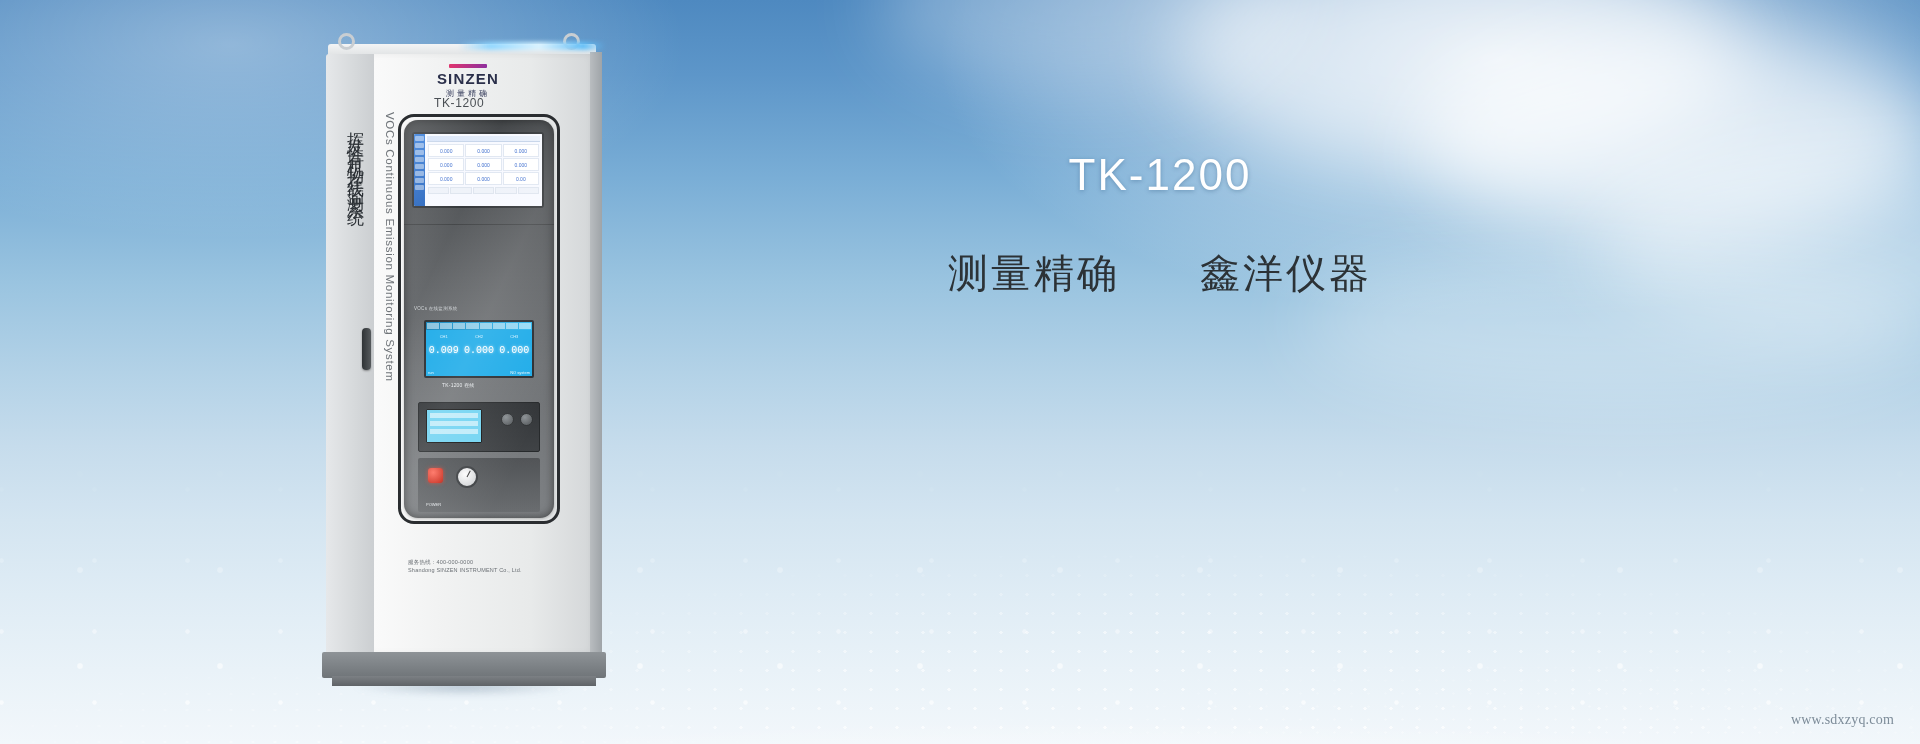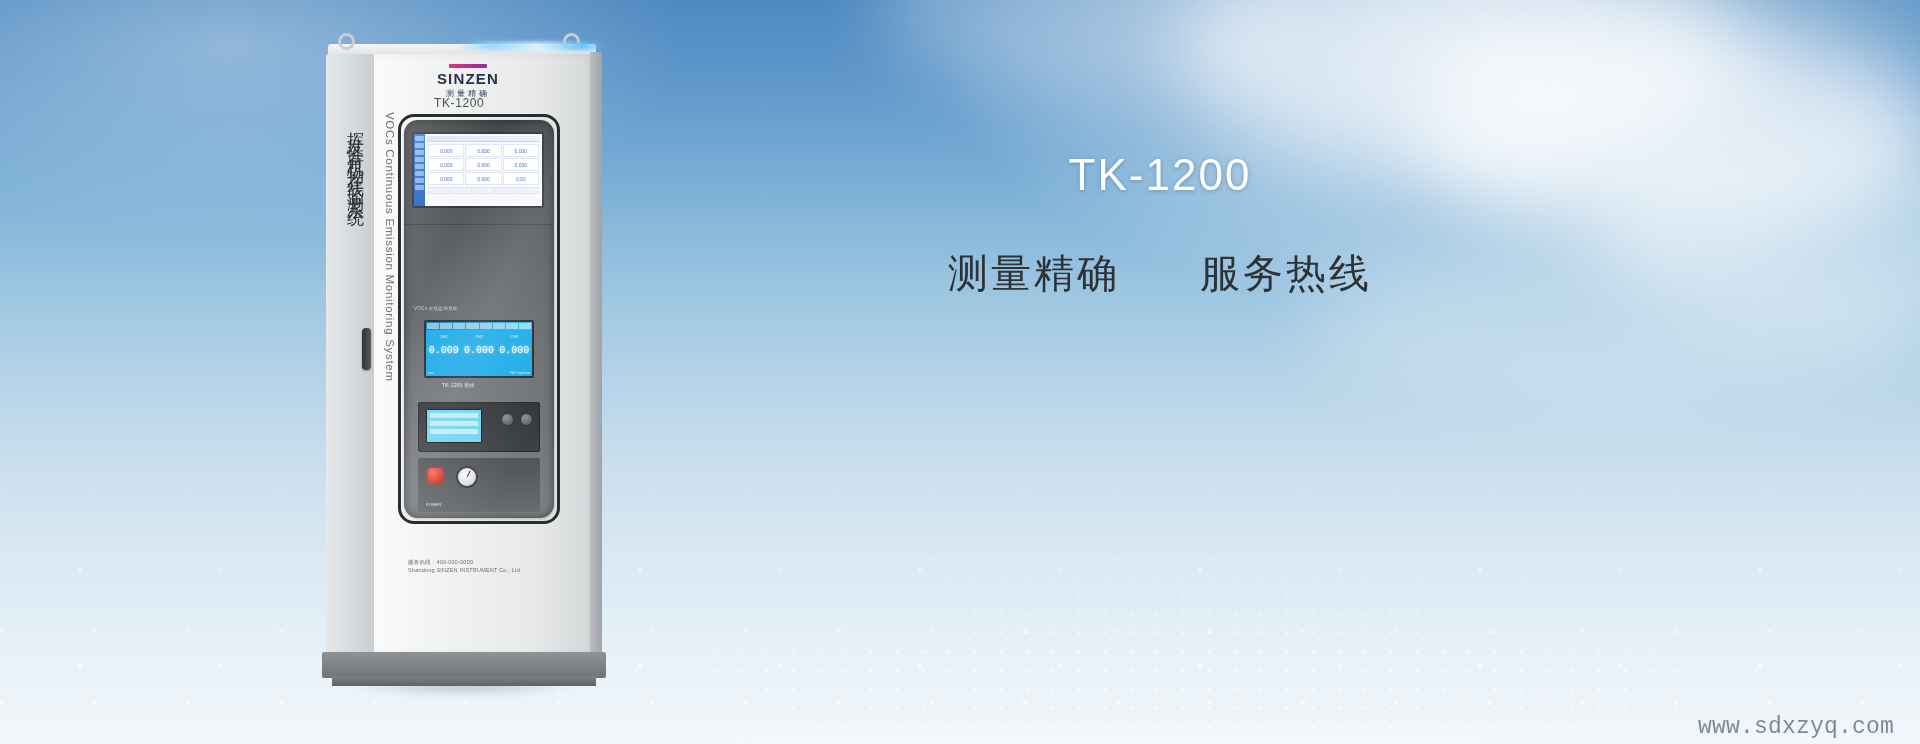--- a/index.html
+++ b/index.html
@@ -256,23 +256,23 @@
   }
   #features{
     margin-top:46px; display:flex; justify-content:center; gap:80px;
     font-size:40px; color:#2c3236; letter-spacing:3px; font-weight:500;
     font-family:Liberation Sans, sans-serif;
   }
   #features span{ white-space:nowrap; }
 
   
   #watermark{
-    position:absolute; right:26px; bottom:4px;
-    font-size:23px; color:#7d8c99; letter-spacing:.2px;
-    font-family:Liberation Mono, monospace;
+    position:absolute; right:26px; bottom:16px;
+    font-size:14px; color:#7d8c99; letter-spacing:.2px;
+    font-family:Liberation Serif, serif;
   }
 </style>
 </head>
 <body>
 
 <div id="banner">
 
   <div class="cloud c1"></div>
   <div class="cloud c2"></div>
   <div class="cloud c3"></div>
@@ -407,18 +407,18 @@
     </div>
 
     <div class="cab-base"></div>
     <div class="cab-base2"></div>
   </div>
 
   <div id="copy">
     <div id="model-line">TK-1200</div>
     <div id="features">
       <span>测量精确</span>
-      <span>服务热线</span>
+      <span>鑫洋仪器</span>
     </div>
   </div>
 
   <div id="watermark">www.sdxzyq.com</div>
 </div>
 
 </body></html>

